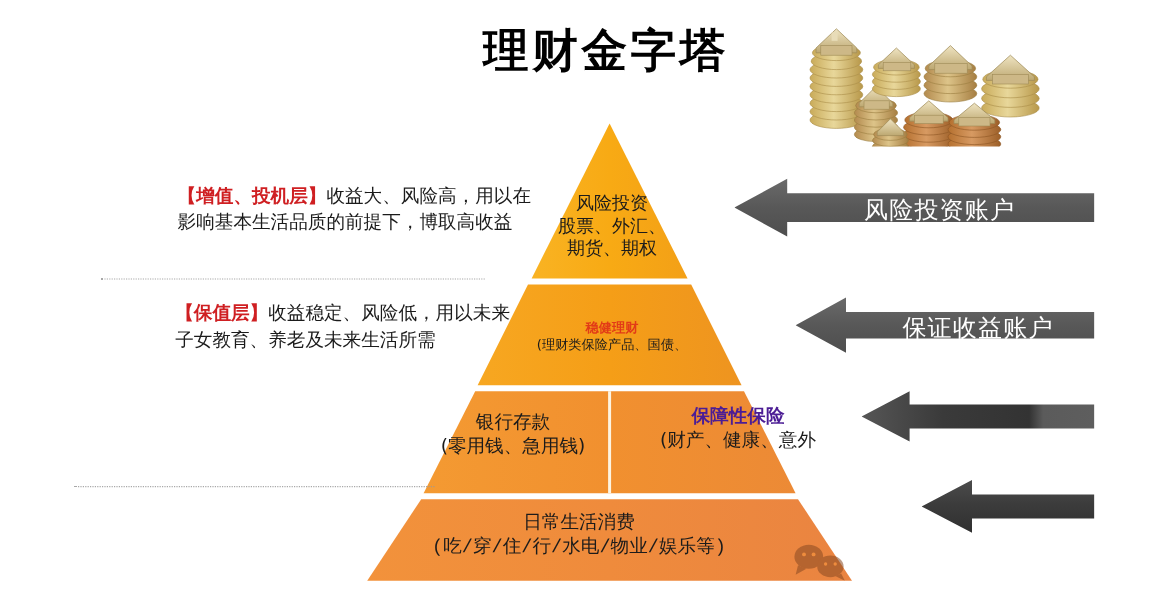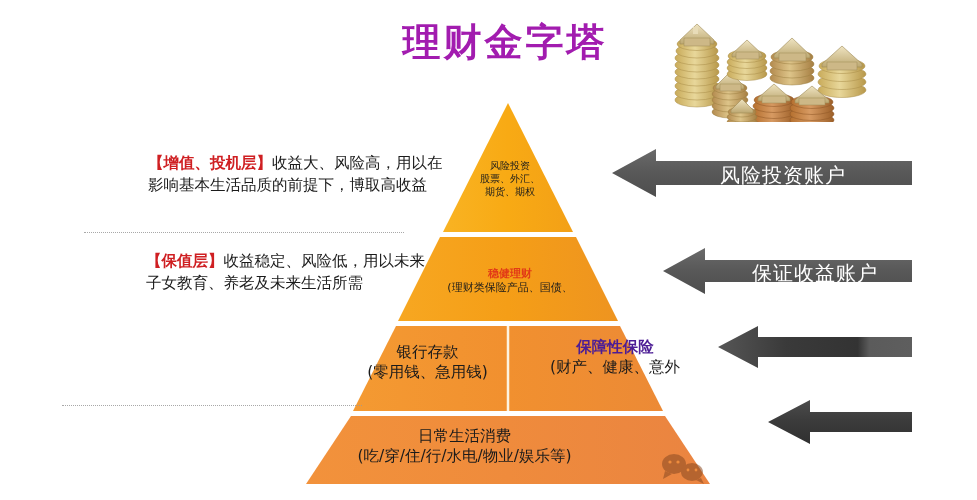--- a/index.html
+++ b/index.html
@@ -8,43 +8,43 @@
     background:#ffffff;
     font-family:"DejaVu Sans","Liberation Sans",sans-serif;
     overflow:hidden;position:relative;
   }
   #stage{position:absolute;inset:0;width:977px;height:500px;overflow:hidden;background:#fff;}
 
   
   #title{
     position:absolute;left:390px;top:14px;width:230px;height:56px;
     display:flex;align-items:center;justify-content:center;
-    font-size:38px;font-weight:700;color:#a21caf;letter-spacing:3px;
+    font-size:38px;font-weight:700;color:#000000;letter-spacing:3px;
     line-height:1;white-space:nowrap;
   }
 
   
   #coins{position:absolute;left:662px;top:0px;width:232px;height:122px;}
   #coins svg{display:block;width:232px;height:122px;}
 
   
   #pyramid{position:absolute;left:240px;top:96px;width:545px;height:395px;}
   #pyramid svg{display:block;width:545px;height:395px;}
 
   .pyr-text{
     position:absolute;text-align:center;line-height:1.28;
     color:#1b1b1b;white-space:nowrap;pointer-events:none;
   }
-  #lay1-text{left:420px;top:160px;width:180px;font-size:10px;text-align:center;}
+  #lay1-text{left:420px;top:160px;width:180px;font-size:15px;text-align:center;}
   #lay2-text{left:375px;top:267px;width:270px;font-size:11px;}
   #lay2-head{color:#e23b17;font-weight:700;}
   #lay3l-text{left:330px;top:343px;width:195px;font-size:15.5px;}
   #lay3r-text{left:520px;top:338px;width:190px;font-size:15.5px;}
   #lay3r-head{color:#4c1d95;font-weight:700;}
-  #lay4-text{left:332px;top:427px;width:265px;font-size:15.5px;}
+  #lay4-text{left:350px;top:427px;width:265px;font-size:15.5px;font-family:Liberation Mono, monospace;}
 
   
   .note{
     position:absolute;color:#1b1b1b;font-size:15.5px;line-height:1.42;
     text-align:left;
     margin-left:48px;
   }
   .note b{color:#cf1f22;font-weight:700;}
   #note1{left:100px;top:152px;width:300px;}
   #note2{left:98px;top:250px;width:290px;}

